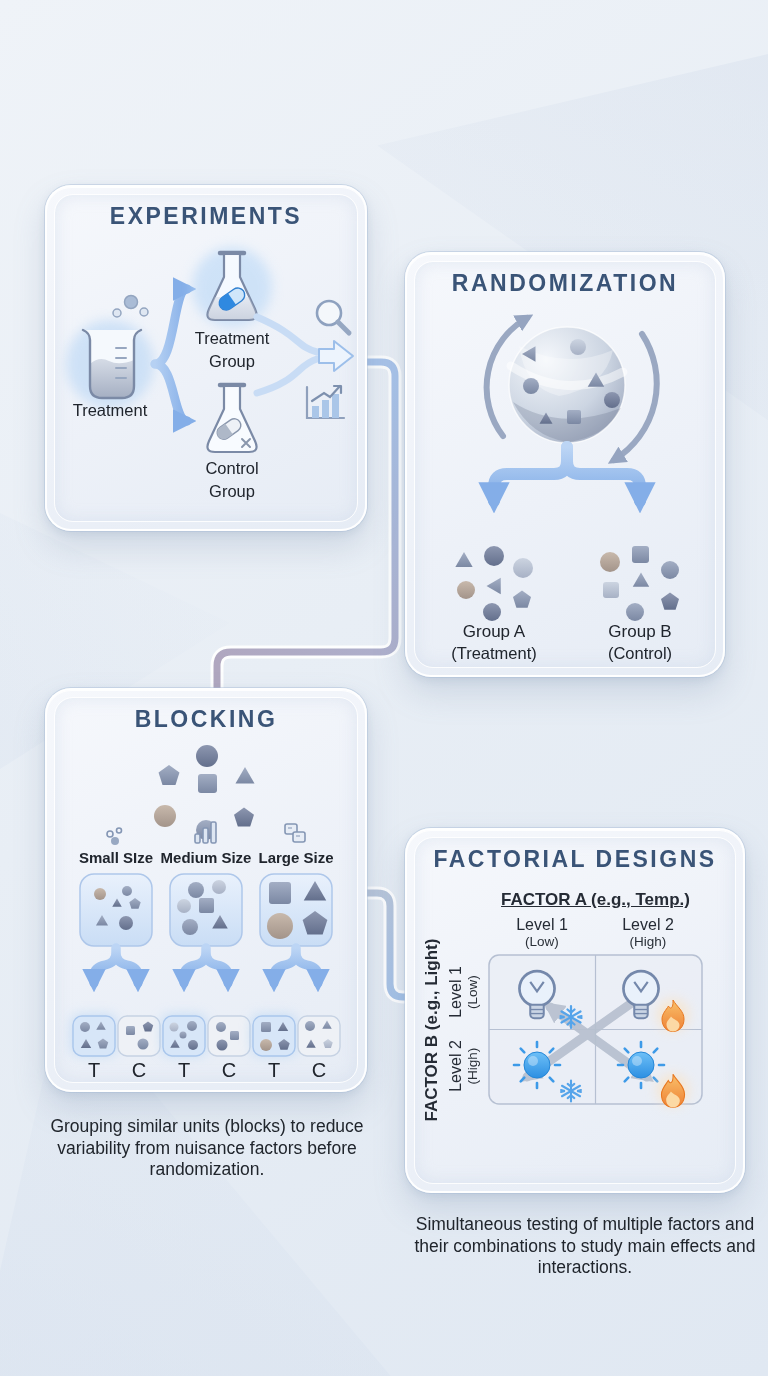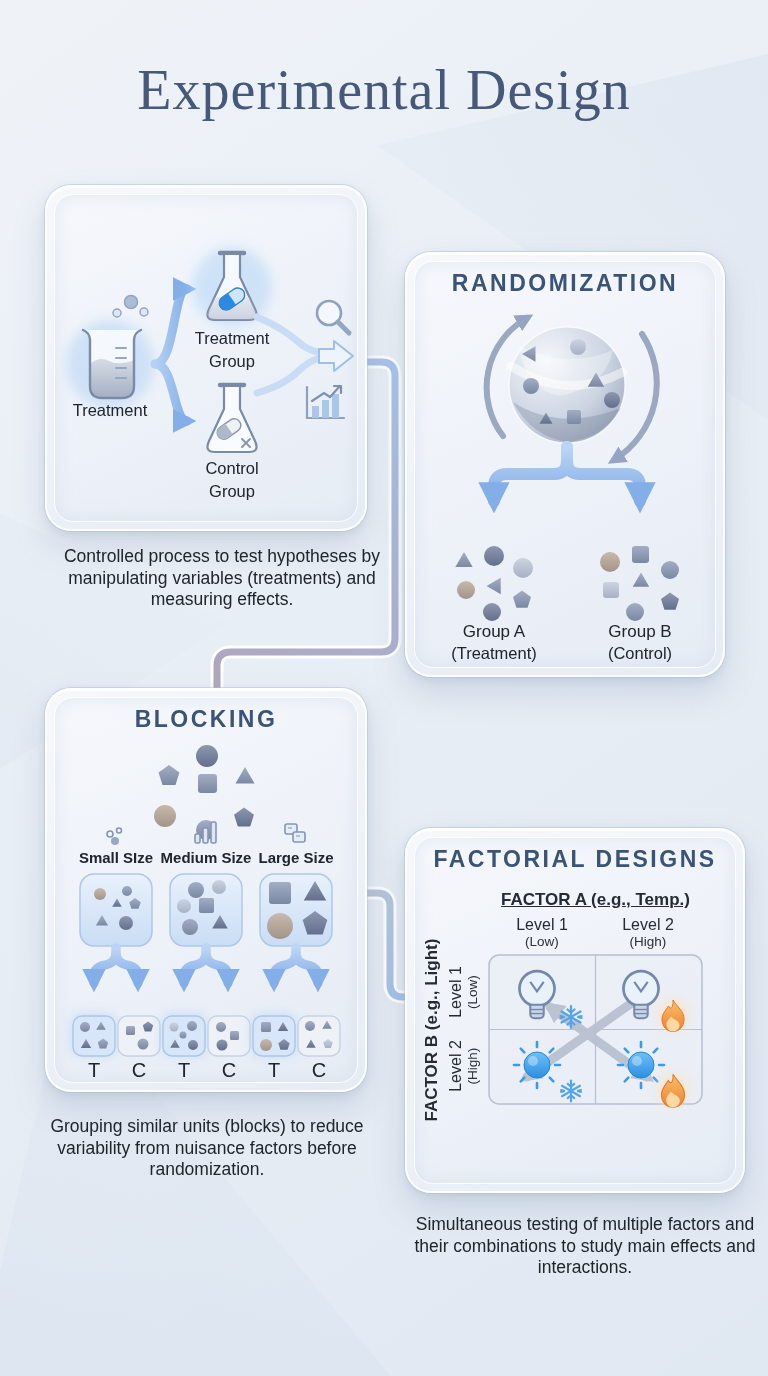--- a/index.html
+++ b/index.html
@@ -185,23 +185,23 @@
 
   <svg id="connectors" width="768" height="1376">
     <g fill="none" stroke-linecap="round">
       <path d="M367 362 h14 q14 0 14 14 v262 q0 14 -14 14 h-150 q-14 0 -14 14 v24" stroke="rgba(255,255,255,0.9)" stroke-width="13"></path>
       <path d="M367 362 h14 q14 0 14 14 v262 q0 14 -14 14 h-150 q-14 0 -14 14 v24" stroke="url(#gConn1)" stroke-width="7"></path>
       <path d="M367 893 h10 q13 0 13 13 v78 q0 13 13 13 h14" stroke="rgba(255,255,255,0.9)" stroke-width="13"></path>
       <path d="M367 893 h10 q13 0 13 13 v78 q0 13 13 13 h14" stroke="url(#gConn2)" stroke-width="7"></path>
     </g>
   </svg>
 
-  <h1 class="page-title">Experimental Design</h1>
 
   <section class="panel" style="left:45px;top:185px;width:322px;height:346px;">
+    <h2 class="panel-title">EXPERIMENTS</h2>
     <svg class="diagram" style="top:54px" width="322" height="292" viewBox="0 0 322 292">
 
       <g>
         <circle cx="63" cy="123" r="44" fill="#b8d6f5" opacity="0.6" filter="url(#blur8)"></circle>
         <g transform="translate(63 123)">
           <path d="M-27 -34 Q-20 -31 -20 -24 L-20 22 Q-20 34 -8 34 L12 34 Q24 34 24 22 L24 -24 Q24 -31 31 -34 Z" fill="#f5f9fd"></path>
           <path d="M-20 0 Q-11 -8 -1 -3 Q9 2 24 -4 L24 22 Q24 34 12 34 L-8 34 Q-20 34 -20 22 Z" fill="url(#gLiquid)" opacity="0.85"></path>
           <path d="M-27 -34 Q-20 -31 -20 -24 L-20 22 Q-20 34 -8 34 L12 34 Q24 34 24 22 L24 -24 Q24 -31 31 -34" fill="none" stroke="#7b8aa6" stroke-width="2.4" stroke-linecap="round"></path>
           <path d="M6 -16 h10 M6 -6 h10 M6 4 h10 M6 14 h10" stroke="#97a7c0" stroke-width="2" stroke-linecap="round"></path>
         </g>
@@ -481,17 +481,16 @@
         <use href="#flake" transform="translate(164 261) scale(0.95)"></use>
       </g>
       <g>
         <use href="#sunIcon" transform="translate(234 235)"></use>
         <circle cx="266" cy="260" r="16" fill="#fbe3c2" opacity="0.7" filter="url(#blur8)"></circle>
         <use href="#flameIcon" transform="translate(266 260) scale(1.05)"></use>
       </g>
     </svg>
   </section>
 
-  <p class="desc" id="desc-experiments">Controlled process to test hypotheses by manipulating variables (treatments) and measuring effects.</p>
   <p class="desc" id="desc-factorial">Simultaneous testing of multiple factors and their combinations to study main effects and interactions.</p>
   <p class="desc" id="desc-blocking">Grouping similar units (blocks) to reduce variability from nuisance factors before randomization.</p>
 
 </div>
 
 </body></html>

